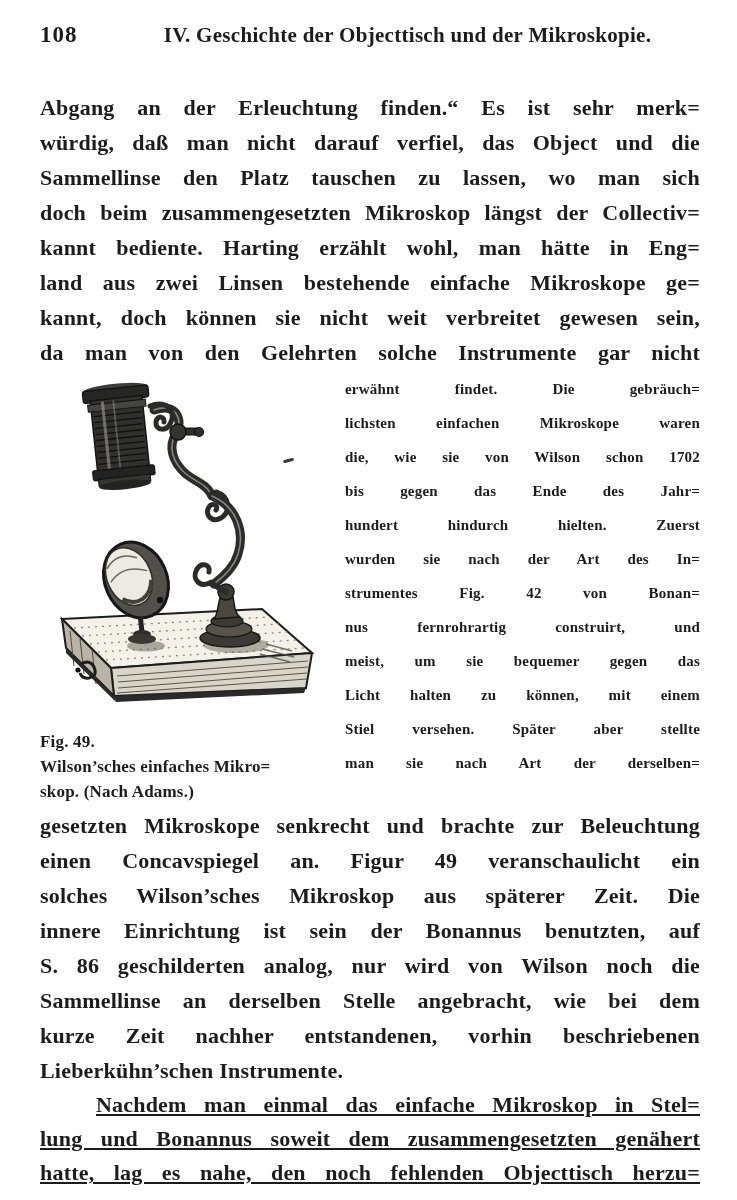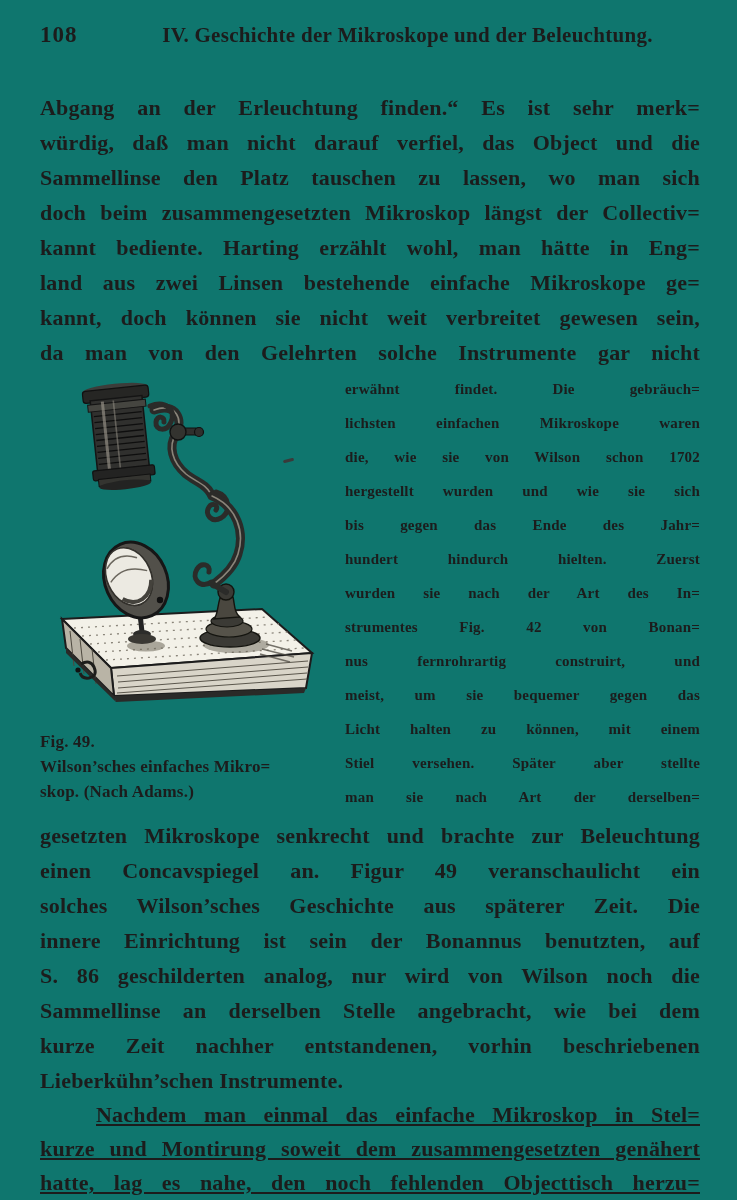--- a/index.html
+++ b/index.html
@@ -1,19 +1,19 @@
 <!DOCTYPE html>
 <html lang="de"><head>
 <meta charset="utf-8">
 <style>
   html,body{margin:0;padding:0;background:#e9e7e2;}
   .page{
     position:relative;
     width:737px;height:1200px;
-    background:#0f766e;
+    background:#ffffff;
     overflow:hidden;
     font-family:"Liberation Serif", serif;
     color:#1c1c1c;
     box-shadow:0 0 6px rgba(0,0,0,.25);
   }
   .content{padding:22px 37px 0 40px;}
   .header{display:flex;align-items:baseline;height:34px;}
   .pagenum{font-size:23px;font-weight:600;letter-spacing:1px;width:75px;}
   .htitle{flex:1;text-align:center;font-size:21px;font-weight:700;letter-spacing:.3px;}
   .line{
@@ -36,21 +36,21 @@
   .speck{position:absolute;left:283px;top:459px;width:11px;height:3px;background:#3a3a3a;transform:rotate(-14deg);border-radius:2px;}
 </style>
 </head>
 <body>
 
 <div class="page">
   <div class="content">
 
     <div class="header">
       <div class="pagenum">108</div>
-      <div class="htitle">IV. Geschichte der Mikroskope und der Beleuchtung.</div>
+      <div class="htitle">IV. Geschichte der Objecttisch und der Mikroskopie.</div>
     </div>
 
     <div class="para1">
       <div class="line">Abgang an der Erleuchtung finden.“ Es ist sehr merk=</div>
       <div class="line">würdig, daß man nicht darauf verfiel, das Object und die</div>
       <div class="line">Sammellinse den Platz tauschen zu lassen, wo man sich</div>
       <div class="line">doch beim zusammengesetzten Mikroskop längst der Collectiv=</div>
       <div class="line">kannt bediente. Harting erzählt wohl, man hätte in Eng=</div>
       <div class="line">land aus zwei Linsen bestehende einfache Mikroskope ge=</div>
       <div class="line">kannt, doch können sie nicht weit verbreitet gewesen sein,</div>
@@ -168,46 +168,45 @@
           <div>Fig. 49.</div>
           <div>Wilson’sches einfaches Mikro=</div>
           <div>skop. (Nach Adams.)</div>
         </figcaption>
       </figure>
 
       <div class="rcol">
         <div class="line">erwähnt findet. Die gebräuch=</div>
         <div class="line">lichsten einfachen Mikroskope waren</div>
         <div class="line">die, wie sie von Wilson schon 1702</div>
-        <div class="line">hergestellt wurden und wie sie sich</div>
         <div class="line">bis gegen das Ende des Jahr=</div>
         <div class="line">hundert hindurch hielten. Zuerst</div>
         <div class="line">wurden sie nach der Art des In=</div>
         <div class="line">strumentes Fig. 42 von Bonan=</div>
         <div class="line">nus fernrohrartig construirt, und</div>
         <div class="line">meist, um sie bequemer gegen das</div>
         <div class="line">Licht halten zu können, mit einem</div>
         <div class="line">Stiel versehen. Später aber stellte</div>
         <div class="line">man sie nach Art der derselben=</div>
       </div>
     </div>
 
     <div class="para2">
       <div class="line">gesetzten Mikroskope senkrecht und brachte zur Beleuchtung</div>
       <div class="line">einen Concavspiegel an. Figur 49 veranschaulicht ein</div>
-      <div class="line">solches Wilson’sches Geschichte aus späterer Zeit. Die</div>
+      <div class="line">solches Wilson’sches Mikroskop aus späterer Zeit. Die</div>
       <div class="line">innere Einrichtung ist sein der Bonannus benutzten, auf</div>
       <div class="line">S. 86 geschilderten analog, nur wird von Wilson noch die</div>
       <div class="line">Sammellinse an derselben Stelle angebracht, wie bei dem</div>
       <div class="line">kurze Zeit nachher entstandenen, vorhin beschriebenen</div>
       <div class="line last">Lieberkühn’schen Instrumente.</div>
     </div>
 
     <div class="para3">
       <div class="line indent">Nachdem man einmal das einfache Mikroskop in Stel=</div>
-      <div class="line">kurze und Montirung soweit dem zusammengesetzten genähert</div>
+      <div class="line">lung und Bonannus soweit dem zusammengesetzten genähert</div>
       <div class="line">hatte, lag es nahe, den noch fehlenden Objecttisch herzu=</div>
     </div>
 
   </div>
 
   <div class="speck"></div>
 </div>
 
 </body></html>

